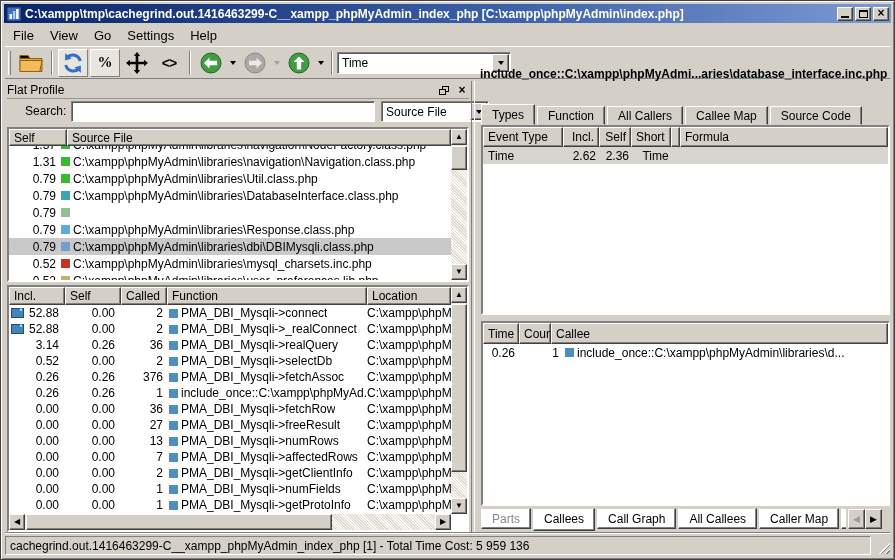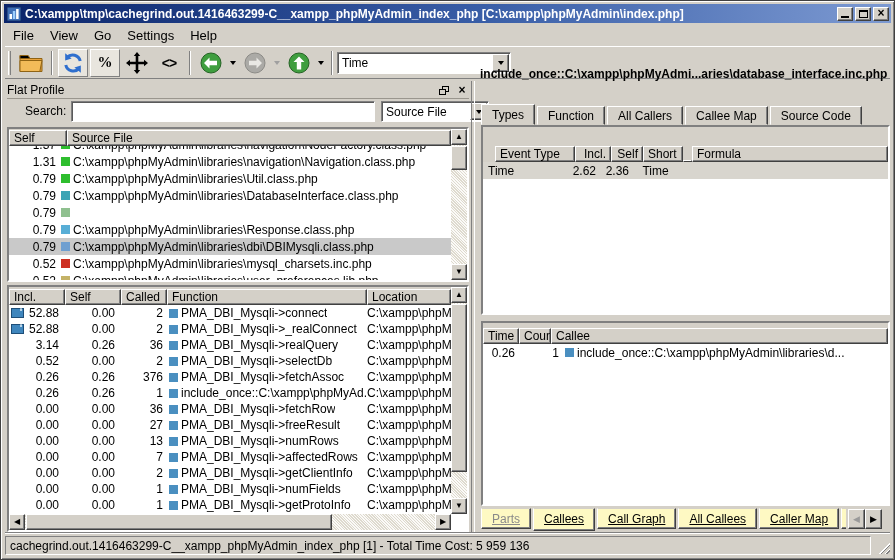--- a/index.html
+++ b/index.html
@@ -50,21 +50,21 @@
 
   .search-row { position:absolute; left:6px; top:99px; width:462px; height:24px;margin-left:16px; }
   .search-label { position:absolute; left:2px; top:4px; }
   .search-input { position:absolute; left:48px; top:1px; width:304px; height:21px; background:#fff;
                   border:1px solid; border-color:#808080 #fff #fff #808080; box-shadow: inset 1px 1px 0 #5a5a5a;
                   font:12px "Liberation Sans",sans-serif; padding:0 3px; outline:none; }
   .grp-combo { position:absolute; left:358px; top:1px; width:108px; }
 
   
   .tframe { position:absolute; background:#fff; border:2px solid; border-color:#808080 #fff #fff #808080; overflow:hidden; }
-  .thead  { display:flex; background:#d4d0c8;align-items:flex-end; }
+  .thead  { display:flex; background:#d4d0c8; }
   .th { position:relative; display:flex; align-items:center; padding:0 4px; background:#d4d0c8;
         border:1px solid; border-color:#fff #404040 #404040 #fff; box-shadow: inset -1px -1px 0 #808080; overflow:hidden; white-space:nowrap; }
   .sq { display:inline-block; width:9px; height:9px; margin:0 3px 0 2px; flex:none; }
   .cell { white-space:nowrap; overflow:hidden; }
 
   
   #src-frame { left:6px; top:126px; width:462px; height:155px; }
   #src-head  { height:17px; margin-right:16px; }
   #src-rows  { position:absolute; left:0; top:17px; right:16px; bottom:0; overflow:hidden; background:#fff; }
   .src-row { display:flex; align-items:center; height:17px; }
@@ -98,32 +98,32 @@
   
   .splitter { position:absolute; left:470px; top:80px; width:4px; height:452px; border-left:1px solid #808080; border-right:1px solid #ffffff; }
 
   
   .detail-header { position:absolute; left:479px; top:66px; width:410px; height:18px; font-weight:bold; white-space:nowrap; overflow:hidden; }
   .tabbar { position:absolute; left:480px; top:103px; width:409px; height:21px; display:flex; align-items:flex-end; }
   .tab { height:19px; padding:2px 10px 0; margin-right:2px; background:#d4d0c8; white-space:nowrap;
          border:1px solid; border-color:#fff #404040 #d4d0c8 #fff; box-shadow: inset -1px 0 0 #808080; }
   .tab.active { height:21px; position:relative; z-index:3; padding-top:3px; }
   .btabbar { position:absolute; left:480px; top:507px; width:365px; height:23px; display:flex; align-items:flex-start; overflow:hidden; }
-  .btab { height:21px; padding:3px 10px 0; margin-right:2px; background:#fef9c3; white-space:nowrap;
-          border:1px solid; border-color:#d4d0c8 #404040 #404040 #fff; box-shadow: inset -1px -1px 0 #808080; text-decoration: underline; }
+  .btab { height:21px; padding:3px 10px 0; margin-right:2px; background:#ffffff; white-space:nowrap;
+          border:1px solid; border-color:#d4d0c8 #404040 #404040 #fff; box-shadow: inset -1px -1px 0 #808080; }
   .btab.active { height:23px; position:relative; z-index:3; }
   .btab.disabled { color:#8a8a8a; }
   .btab-arrows { position:absolute; top:508px; display:flex; }
   .btab-arrow { width:17px; height:20px; background:#d4d0c8; border:1px solid; border-color:#fff #404040 #404040 #fff;
                 box-shadow: inset -1px -1px 0 #808080; display:flex; align-items:center; justify-content:center; font-size:9px; }
   .btab-arrow.dis { color:#9a9a9a; }
 
   
   #types-frame { left:480px; top:124px; width:409px; height:190px; }
-  #types-head { height:35px;padding-left:12px; }
+  #types-head { height:20px; }
   .t-et { width:80px; flex:none; }
   .t-incl { width:36px; flex:none; justify-content:flex-end; }
   .t-self { width:32px; flex:none; justify-content:flex-end; }
   .t-short { width:40px; flex:none; }
   .t-gap { width:9px; flex:none; padding:0; }
   .t-formula { flex:1; }
   .types-row { display:flex; align-items:center; height:17px; background:#d8d5ce; }
   .tr-et { width:80px; flex:none; padding-left:5px; }
   .tr-incl { width:36px; flex:none; text-align:right; padding-right:3px; }
   .tr-self { width:32px; flex:none; text-align:right; padding-right:2px; }

